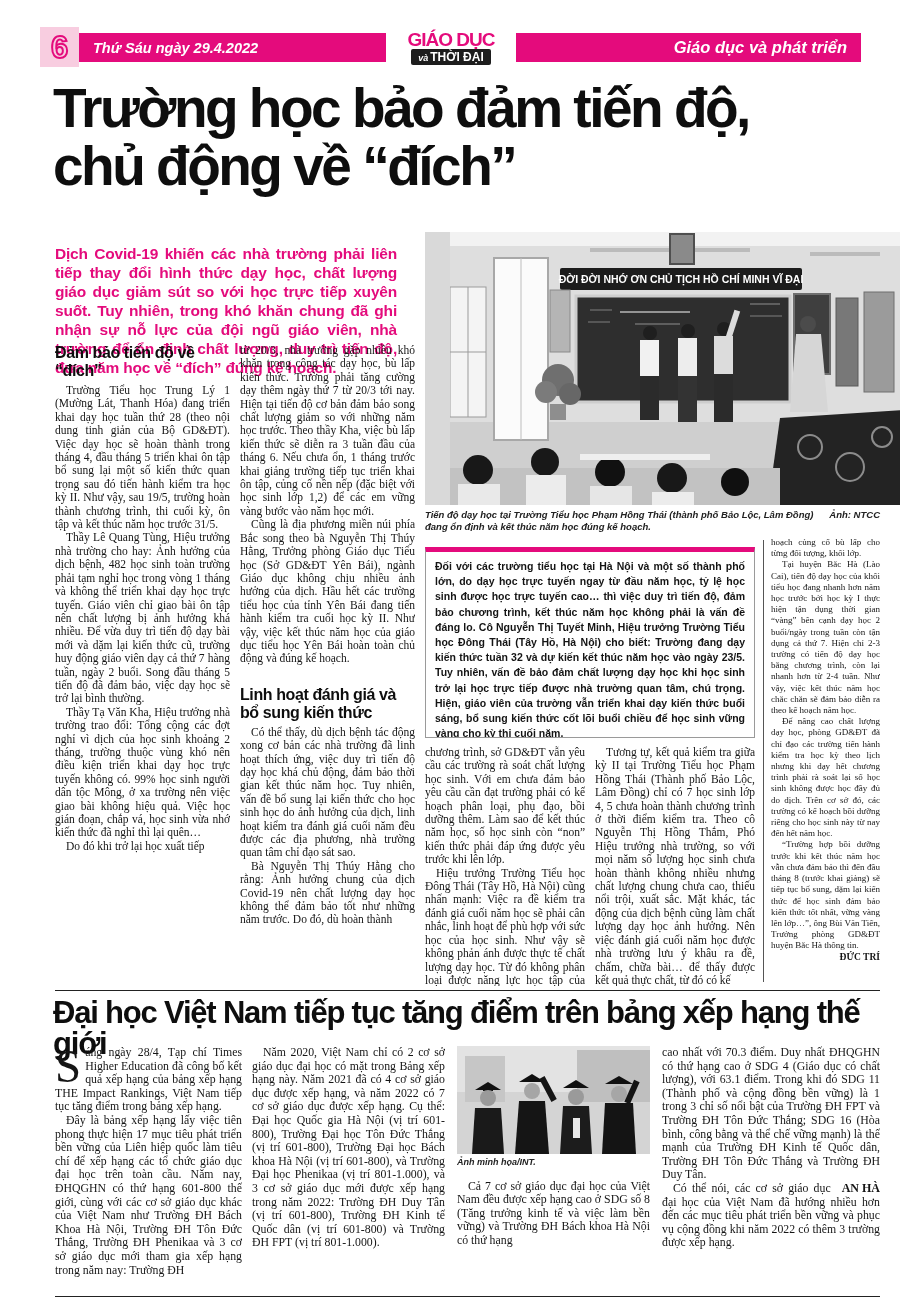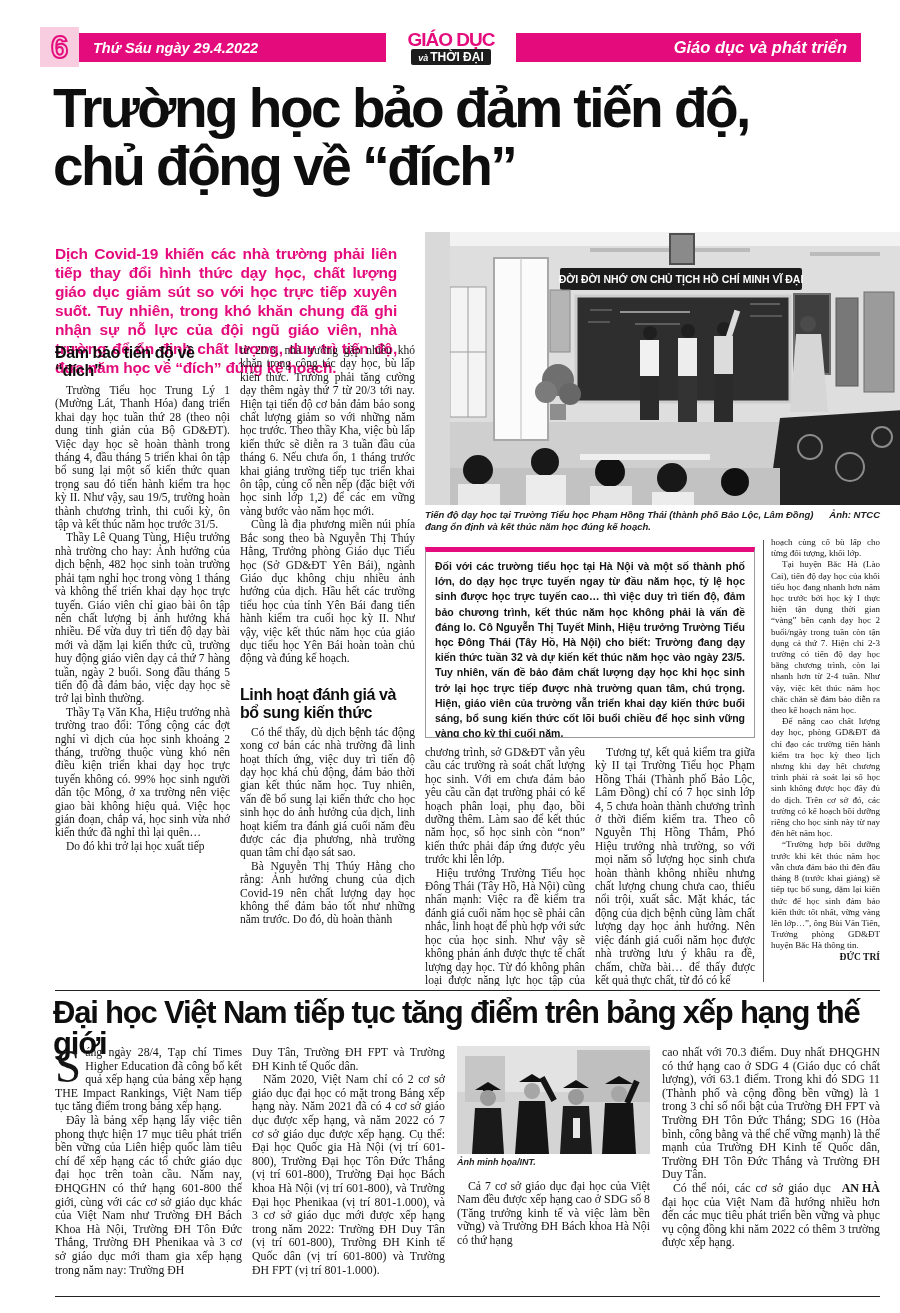--- a/index.html
+++ b/index.html
@@ -212,21 +212,20 @@
   <div class="hrule r1"></div>
 
   <div class="h2">Đại học Việt Nam tiếp tục tăng điểm trên bảng xếp hạng thế giới</div>
 
   <div class="bcol bc1">
     <p><span class="dropcap">S</span><span>áng ngày 28/4, Tạp chí Times Higher Education đã công bố kết quả xếp hạng của bảng xếp hạng THE Impact Rankings, Việt Nam tiếp tục tăng điểm trong bảng xếp hạng.</span></p>
     <p class="in">Đây là bảng xếp hạng lấy việc tiên phong thực hiện 17 mục tiêu phát triển bền vững của Liên hiệp quốc làm tiêu chí để xếp hạng các tổ chức giáo dục đại học trên toàn cầu. Năm nay, ĐHQGHN có thứ hạng 601-800 thế giới, cùng với các cơ sở giáo dục khác của Việt Nam như Trường ĐH Bách Khoa Hà Nội, Trường ĐH Tôn Đức Thắng, Trường ĐH Phenikaa và 3 cơ sở giáo dục mới tham gia xếp hạng trong năm nay: Trường ĐH</p>
   </div>
 
   <div class="bcol bc2">
-    <p>Duy Tân, Trường ĐH FPT và Trường ĐH Kinh tế Quốc dân.</p>
     <p class="in">Năm 2020, Việt Nam chỉ có 2 cơ sở giáo dục đại học có mặt trong Bảng xếp hạng này. Năm 2021 đã có 4 cơ sở giáo dục được xếp hạng, và năm 2022 có 7 cơ sở giáo dục được xếp hạng. Cụ thể: Đại học Quốc gia Hà Nội (vị trí 601-800), Trường Đại học Tôn Đức Thắng (vị trí 601-800), Trường Đại học Bách khoa Hà Nội (vị trí 601-800), và Trường Đại học Phenikaa (vị trí 801-1.000), và 3 cơ sở giáo dục mới được xếp hạng trong năm 2022: Trường ĐH Duy Tân (vị trí 601-800), Trường ĐH Kinh tế Quốc dân (vị trí 601-800) và Trường ĐH FPT (vị trí 801-1.000).</p>
   </div>
 
   <div class="bcol bc3">
     <div class="photo2">
       <svg width="193" height="108" viewBox="0 0 193 108">
         <rect width="193" height="108" fill="#d4d4d4"></rect>
         <rect x="0" y="0" width="193" height="46" fill="#e3e3e3"></rect>
         <rect x="120" y="4" width="73" height="52" fill="#bfbfbf"></rect>
         <rect x="8" y="10" width="40" height="46" fill="#c6c6c6"></rect>

